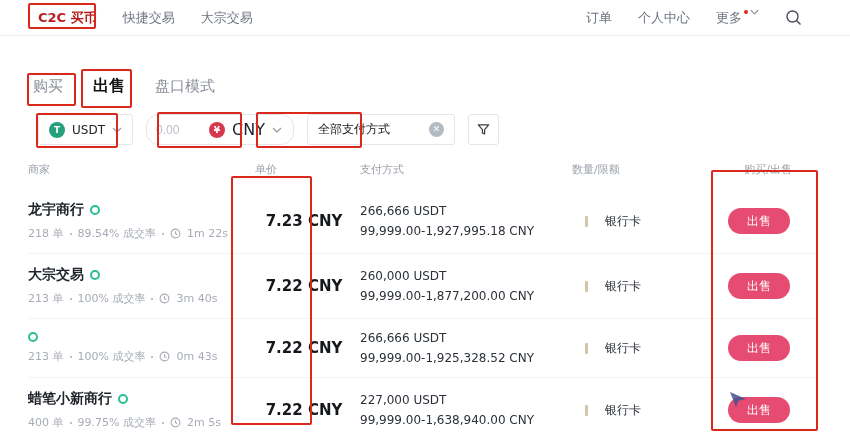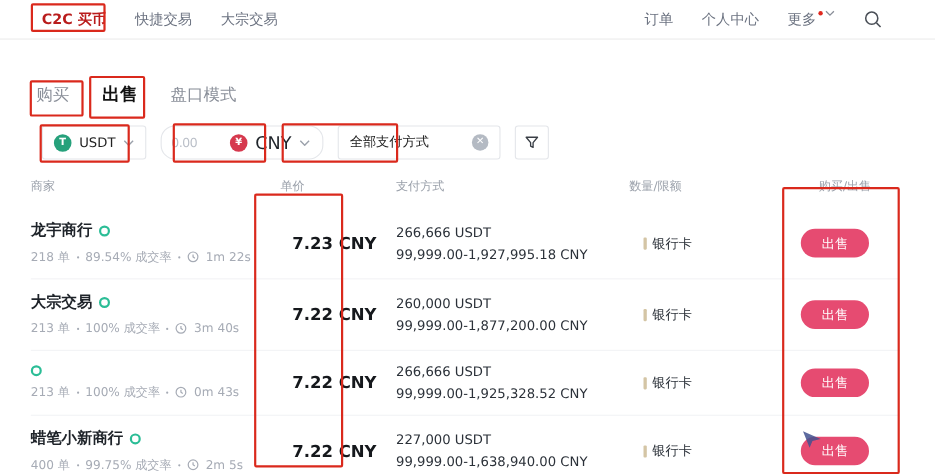--- a/index.html
+++ b/index.html
@@ -43,21 +43,21 @@
   .th-price { padding-left:15px; }
   .th-action { text-align:right; padding-right:26px; }
   .trow { padding:12px 0; border-bottom:1px solid #f2f3f5; }
   .merchant-name { font-size:14px; font-weight:600; color:#1e2329; display:flex; align-items:center; gap:6px; cursor:pointer; }
   .badge-ring { width:10px; height:10px; border:2px solid #2bbd96; border-radius:50%; display:inline-block; }
   .stats { font-size:11px; color:#a6abb5; margin-top:7px; display:flex; align-items:center; gap:6px; white-space:nowrap; }
   .sep-dot { width:2px; height:2px; border-radius:50%; background:#a6abb5; display:inline-block; }
   .price { font-size:15px; font-weight:700; color:#15181c; padding-left:8px;text-align:center; }
   .qty-amount { font-size:12px; color:#2b3139; margin-bottom:6px; }
   .qty-limit { font-size:12px; color:#2b3139; }
-  .payment { font-size:12px; color:#2b3139; display:flex; align-items:center; gap:5px; padding-left:13px; }
+  .payment { font-size:12px; color:#2b3139; display:flex; align-items:center; gap:17px; padding-left:13px; }
   .pay-bar { width:3px; height:11px; border-radius:1px; background:#d4c5a5; display:inline-block; }
   .action-cell { text-align:right; padding-right:28px; }
   .sell-btn { width:62px; height:26px; border:none; border-radius:14px; background:#e64b71; color:#fff;
               font-size:12px; font-family:inherit; cursor:pointer; }
   
   .anno { position:absolute; border:2px solid #da291c; border-radius:2px; pointer-events:none; z-index:9; }
   .cursor-shape { position:absolute; left:729px; top:391px; z-index:8; pointer-events:none; }
 </style>
 </head>
 <body>

